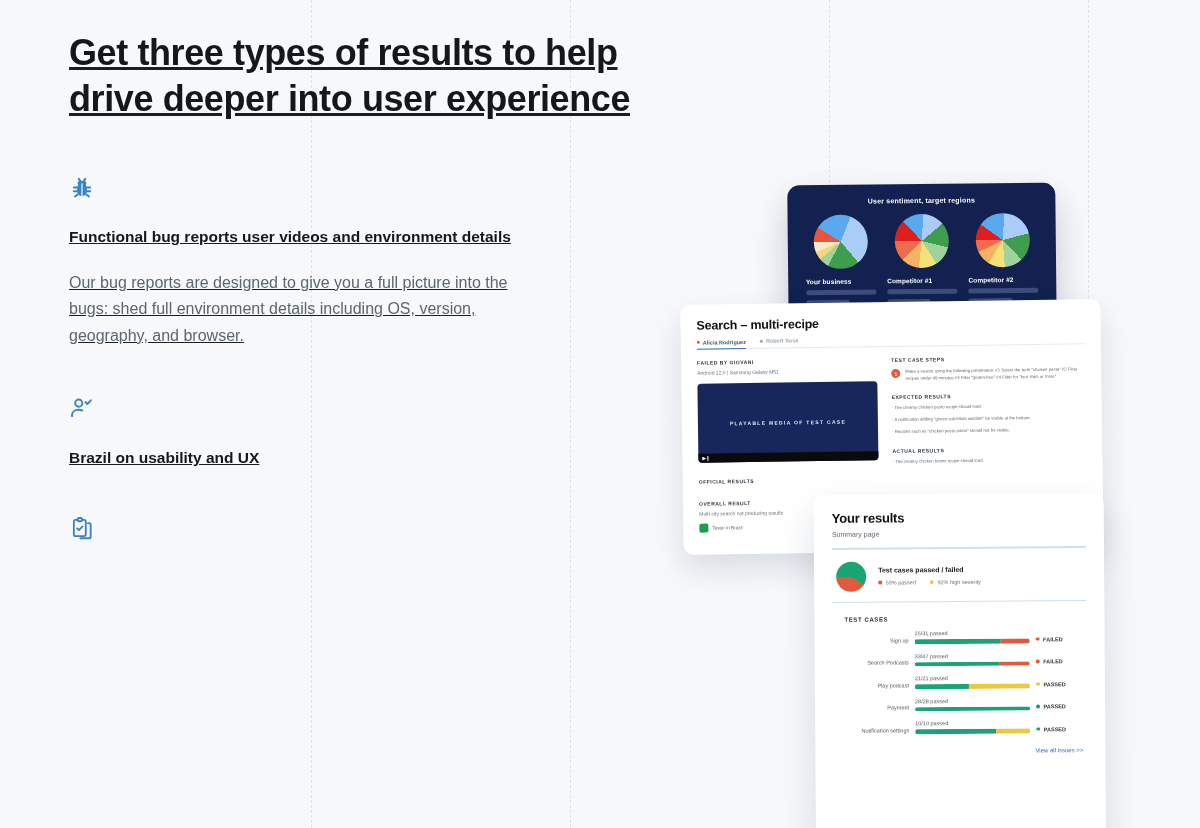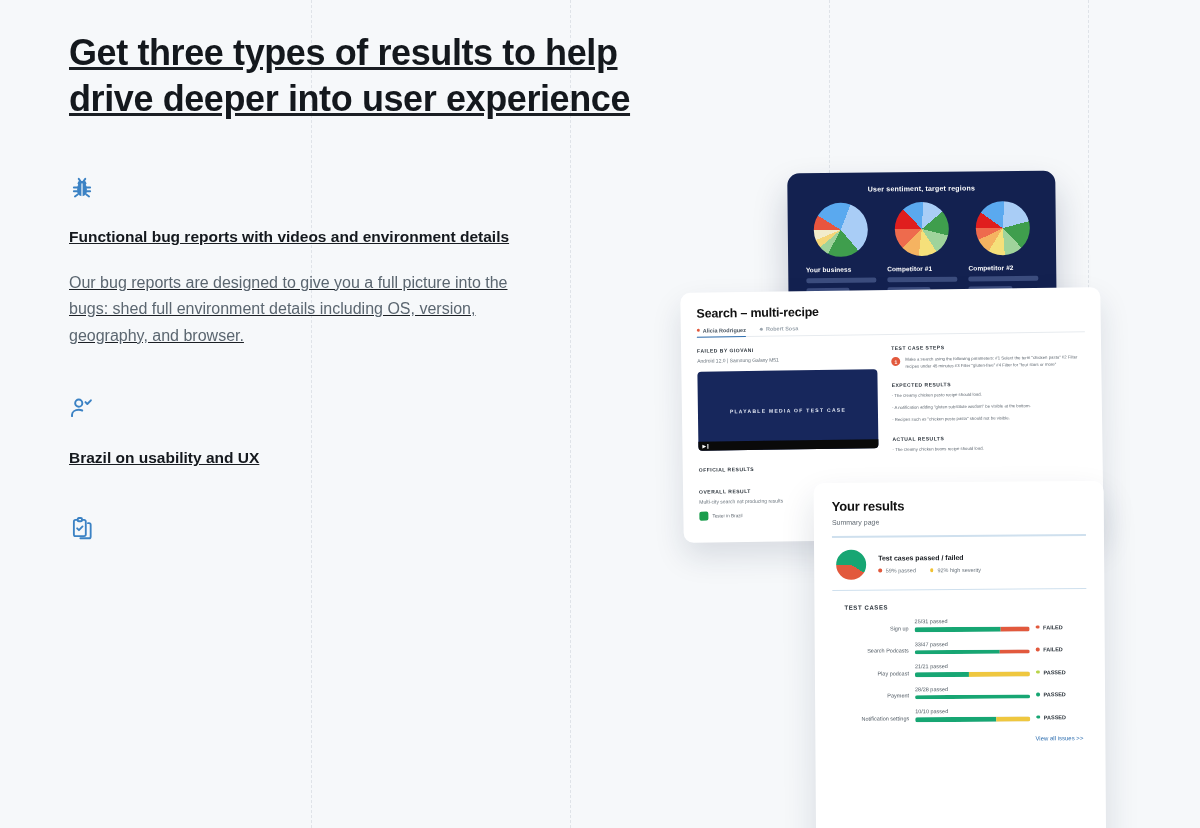--- a/index.html
+++ b/index.html
@@ -28,21 +28,21 @@
   .feat-title{
     font-size:15.5px;font-weight:700;color:#14181d;margin:0 0 22px 0;line-height:1.4;
   }
   .feat-body{
     font-size:16px;color:#5b6670;line-height:1.65;margin:0;max-width:480px;font-weight:400;
   }
   .f2{margin-top:46px;}
   .f3{margin-top:46px;}
 
   
-  .mock{position:absolute;left:660px;top:132px;width:540px;height:660px;}
+  .mock{position:absolute;left:660px;top:144px;width:540px;height:660px;}
 
   
   .dark-card{
     position:absolute;left:128px;top:40px;width:268px;height:150px;
     background:#132150;border-radius:12px;
     box-shadow:0 18px 34px rgba(16,32,70,.22);
     transform:rotate(-0.6deg);
     overflow:hidden;
   }
   .dark-title{
@@ -147,21 +147,21 @@
     <div class="feature">
       <span class="feat-icon">
         <svg viewBox="0 0 24 24" fill="none" stroke="currentColor" stroke-width="1.8" stroke-linecap="round">
           <path d="M9 4.5l1.5 2M15 4.5l-1.5 2"></path>
           <rect x="8" y="6.5" width="8" height="4" rx="2" fill="currentColor" stroke="none"></rect>
           <path d="M7.5 12.5c0-2.2 2-3.5 4.5-3.5s4.5 1.3 4.5 3.5v3.5c0 2.6-2 4.5-4.5 4.5s-4.5-1.9-4.5-4.5z" fill="currentColor" stroke="none"></path>
           <path d="M7.5 12.5H4M7.5 16H4M8 19.5L5 21.5M16.5 12.5H20M16.5 16H20M16 19.5l3 2M12 9v12" stroke="#f6f8fa" stroke-width="1.1"></path>
           <path d="M7.5 12.5H4.5M7.5 16H4.5M8 19l-2.5 1.8M16.5 12.5h3M16.5 16h3M16 19l2.5 1.8"></path>
         </svg>
       </span>
-      <p class="feat-title">Functional bug reports with videos and environment details</p>
+      <p class="feat-title">Functional bug reports user videos and environment details</p>
       <p class="feat-body">Our bug reports are designed to give you a full picture into the bugs: shed full environment details including OS, version, geography, and browser.</p>
     </div>
 
     <div class="feature f2">
       <span class="feat-icon">
         <svg viewBox="0 0 24 24" fill="none" stroke="currentColor" stroke-width="1.8" stroke-linecap="round" stroke-linejoin="round">
           <circle cx="9" cy="7.5" r="3.3"></circle>
           <path d="M2.8 19.5v-1.2c0-2.8 2.8-4.6 6.2-4.6 1.2 0 2.3.2 3.2.6"></path>
           <path d="M15.2 6.6l1.7 1.7 3.3-3.4"></path>
         </svg>

